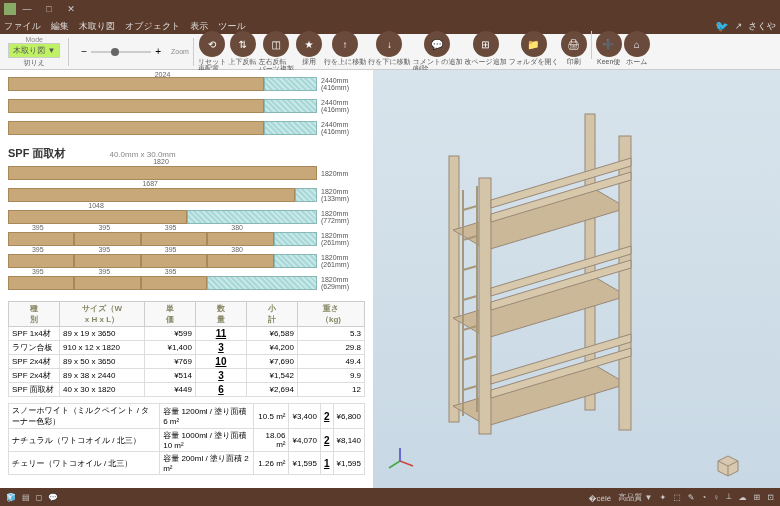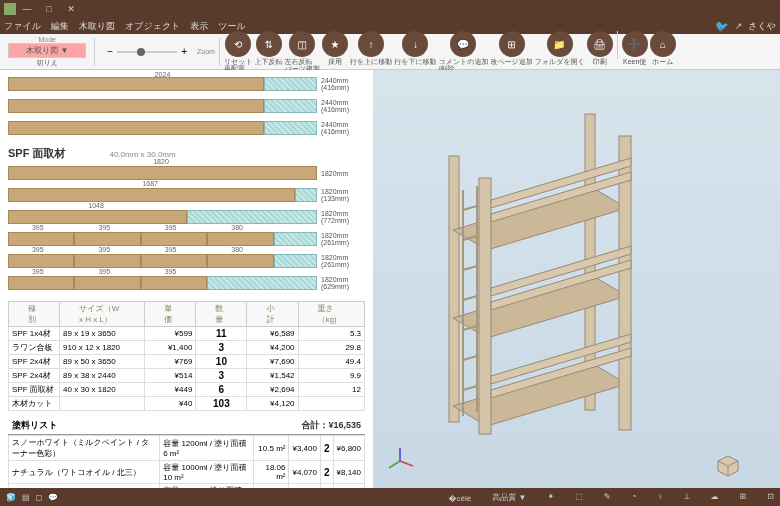--- a/index.html
+++ b/index.html
@@ -31,30 +31,30 @@
 .cutbar-fill.wood { background: #c8a878; border: 1px solid #a88858; }
 .cutbar-fill.remain { background: repeating-linear-gradient(45deg, #a8d8d8, #a8d8d8 2px, #c8e8e8 2px, #c8e8e8 4px); border: 1px solid #88b8b8; }
 .cutbar-label { width: 48px; font-size: 7px; color: #555; text-align: left; padding-left: 4px; }
 .cutbar-seg { position: absolute; top: -8px; font-size: 7px; color: #666; }
 .section-title { font-size: 11px; font-weight: bold; color: #333; margin: 6px 0 2px; display: flex; align-items: baseline; gap: 6px; }
 .section-title .sub { font-size: 8px; font-weight: normal; color: #888; margin-left: 38px; }
 .tablewrap { margin-top: 4px; }
 .tblhdr { display: flex; justify-content: space-between; font-size: 9px; font-weight: bold; padding: 2px 4px; border-bottom: 1px solid #999; }
 .tblhdr .totals { display: flex; gap: 12px; color: #333; }
 table { width: 100%; border-collapse: collapse; font-size: 8px; }
-th { background: #f8f8f8; border: 1px solid #ccc; padding: 1px 19px; text-align: left; color: #886; font-weight: normal; }
+th { background: #f8f8f8; border: 1px solid #ccc; padding: 1px 19px; text-align: center; color: #886; font-weight: bold; }
 td { border: 1px solid #ddd; padding: 1px 3px; }
 td.num { text-align: right; }
-td.big { font-size: 10px; font-weight: bold; text-align: center; }
+td.big { font-size: 10px; font-weight: bold; text-align: center; text-decoration: underline; }
 .viewport-axes { position: absolute; bottom: 12px; left: 12px; width: 30px; height: 30px; }
 .viewport-cube { position: absolute; bottom: 10px; right: 40px; width: 24px; height: 24px; }
 .statusbar { height: 18px; background: #5a3a2a; color: #ccc; display: flex; align-items: center; padding: 0 6px; font-size: 8px; }
 .statusbar .sicons { display: flex; gap: 6px; }
 .statusbar .spacer { flex: 1; }
-.statusbar .ricons { display: flex; gap: 21px; align-items: flex-start; }
+.statusbar .ricons { display: flex; gap: 7px; align-items: center; }
 .statusbar .ricons span { cursor: pointer; }
 .bunk { position: absolute; top: 30px; left: 40px; width: 240px; height: 340px; }
 .bunk svg { width: 100%; height: 100%; }
 </style>
 </head>
 <body>
 
 <div class="titlebar">
   <div class="icon"></div>
   <div class="winbtns">
@@ -75,21 +75,21 @@
   <div class="social">
     <span class="tw">🐦</span>
     <span style="color:#ccc">↗</span>
     <span>さくや</span>
   </div>
 </div>
 
 <div class="toolbar">
   <div class="grp" style="padding:0 4px">
     <div style="font-size:7px;color:#888">Mode</div>
-    <div style="font-size:8px;background:#fca5a5;border:1px solid #ccc;padding:1px 17px">木取り図 ▼</div>
+    <div style="font-size:8px;background:#bef264;border:1px solid #ccc;padding:1px 4px">木取り図 ▼</div>
     <div style="font-size:7px">切りえ</div>
   </div>
   <div class="sep"></div>
   <div class="zoom">
     <span style="font-size:10px">−</span>
     <div class="slider"></div>
     <span style="font-size:10px">+</span>
   </div>
   <div style="font-size:7px;color:#888">Zoom</div>
   <div class="sep"></div>
@@ -289,39 +289,25 @@
               <td class="num">9.9</td>
             </tr>
             <tr>
               <td class="">SPF 面取材</td>
               <td class="">40 x 30 x 1820</td>
               <td class="num">¥449</td>
               <td class="big">6</td>
               <td class="num">¥2,694</td>
               <td class="num">12</td>
             </tr>
-            <tr>
-              <td class="">木材カット</td>
-              <td class=""></td>
-              <td class="num">¥40</td>
-              <td class="big">103</td>
-              <td class="num">¥4,120</td>
-              <td class="num"></td>
-            </tr>
           </tbody>
         </table>
     </div>
 
     <div class="tablewrap" style="margin-top:6px">
-      <div class="tblhdr">
-        <span>塗料リスト</span>
-        <div class="totals">
-          <span><span>合計：</span><span>¥16,535</span></span>
-        </div>
-      </div>
       <table id="paint-table">
           <tbody>
             <tr>
               <td class="">スノーホワイト（ミルクペイント / ターナー色彩）</td>
               <td class="">容量 1200ml / 塗り面積 6 m²</td>
               <td class="num">10.5 m²</td>
               <td class="num">¥3,400</td>
               <td class="big">2</td>
               <td class="num">¥6,800</td>
             </tr>

